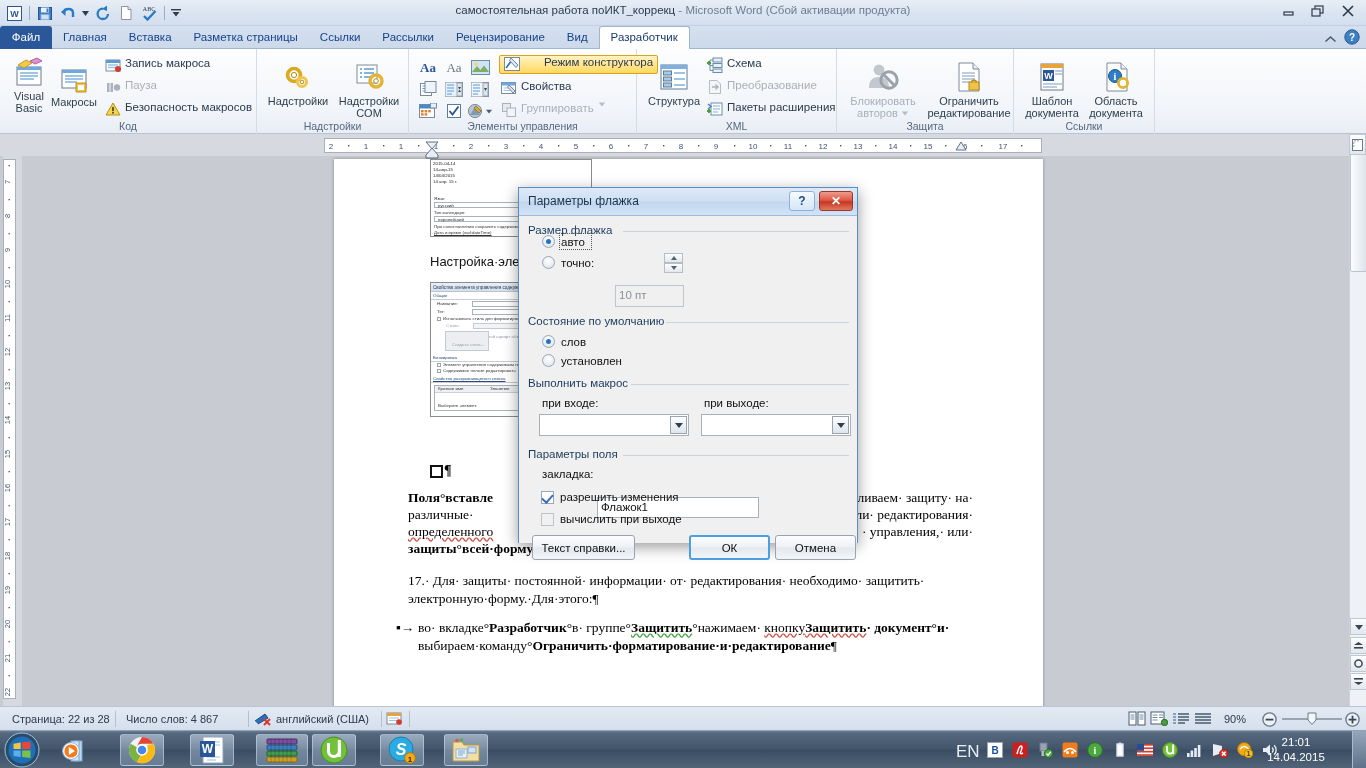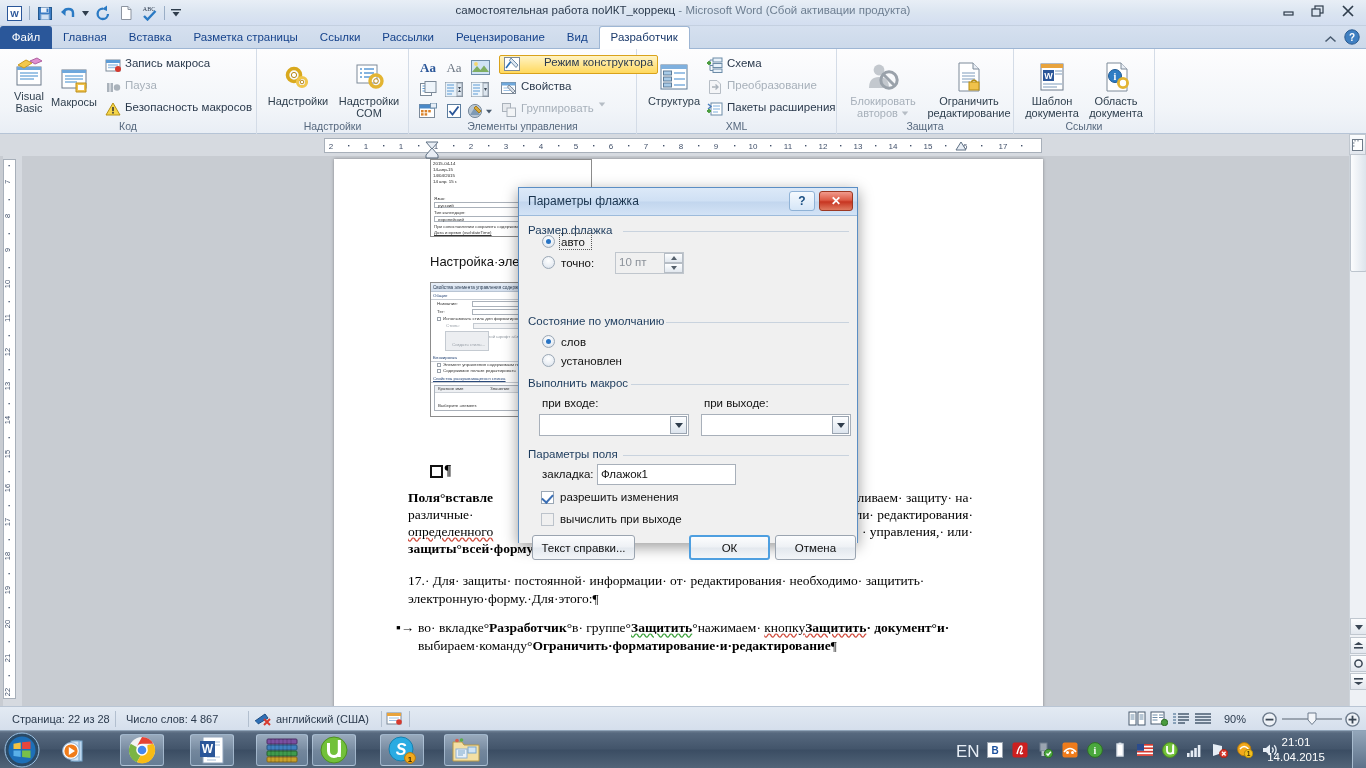--- a/index.html
+++ b/index.html
@@ -190,21 +190,21 @@
                      border-radius:50%; background:#2673c4; }
   .rlabel { position:absolute; font-size:11.5px; color:#111; cursor:pointer; }
   .focusbox { position:absolute; border:1px dotted #555; }
   .cbox { position:absolute; width:13px; height:13px; border:1px solid #9aa7b5; background:#fff; cursor:pointer; }
   .cbox.dis { background:#f0f0f0; border-color:#bcc3cb; }
   .cbox.on::after {
     content:""; position:absolute; left:2px; top:0px; width:5px; height:9px;
     border:solid #3b6fb5; border-width:0 2px 2px 0; transform:rotate(42deg);
   }
   .txtinput { position:absolute; background:#fff; border:1px solid #a8b0ba;
-              font-size:11.5px; color:#111; padding:1px 3px; line-height:17px; cursor:text; }
+              font-size:11.5px; color:#111; padding:1px 3px; line-height:17px; cursor:text;margin-top:33px; }
   .txtinput.dis { background:#f0f0f0; color:#8b9199; border-color:#c0c6cd; }
   .combo { position:absolute; background:#fff; border:1px solid #a8b0ba; cursor:pointer; }
   .combo-arrow { position:absolute; right:1px; top:1px; width:17px; height:18px;
                  background:linear-gradient(to bottom,#fdfeff,#dde5ee); border:1px solid #9aa4b0;
                  display:flex; align-items:center; justify-content:center; }
   .spin { position:absolute; width:19px; top:1px; height:20px; }
   .spin div { height:10px; background:linear-gradient(to bottom,#fdfeff,#e2e8ef); border:1px solid #b6bdc5;
               display:flex; align-items:center; justify-content:center; }
   .pbtn { position:absolute; height:25px;
           background:linear-gradient(to bottom,#fcfdfe 0%,#eef1f5 48%,#e3e8ee 52%,#f3f6f9 100%);
@@ -914,21 +914,21 @@
     <div class="combo" style="left:182px;top:198px;width:150px;height:22px">
       <div class="combo-arrow">
           <span class="tri-down"></span>
         </div>
     </div>
 
     <div class="sect-title" style="left:9px;top:232px">Параметры поля</div>
     <div class="sect-line" style="left:104px;top:239px;width:226px"></div>
 
     <div class="rlabel" style="left:23px;top:252px"><span>закладка:</span></div>
-    <div class="txtinput" style="left:78px;top:248px;width:139px;height:21px">
+    <div class="txtinput" style="left:78px;top:248px;width:162px;height:21px">
       <span>Флажок1</span>
     </div>
 
     <div class="cbox on" style="left:22px;top:275px"></div>
     <div class="rlabel" style="left:41px;top:275px"><span>разрешить изменения</span></div>
 
     <div class="cbox dis" style="left:22px;top:297px"></div>
     <div class="rlabel" style="left:41px;top:297px"><span>вычислить при выходе</span></div>
 
     <div class="pbtn" style="left:13px;top:319px;width:103px">

